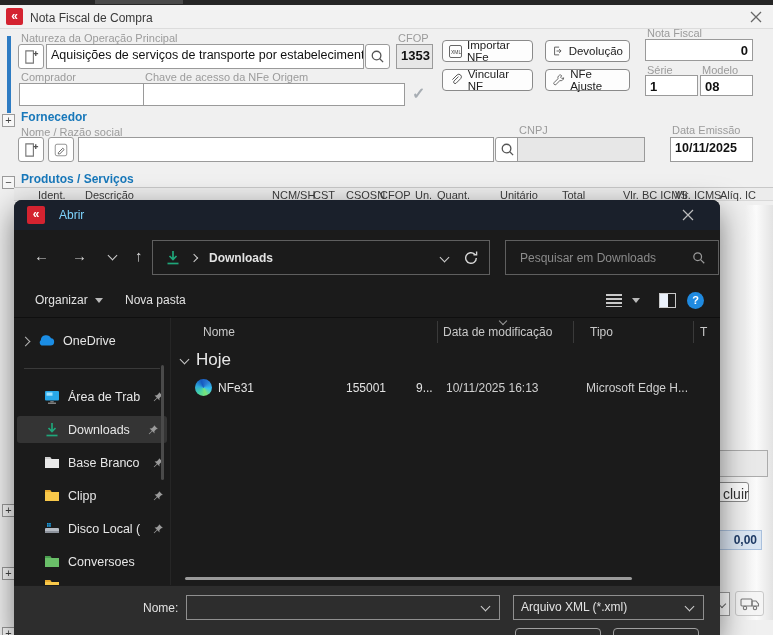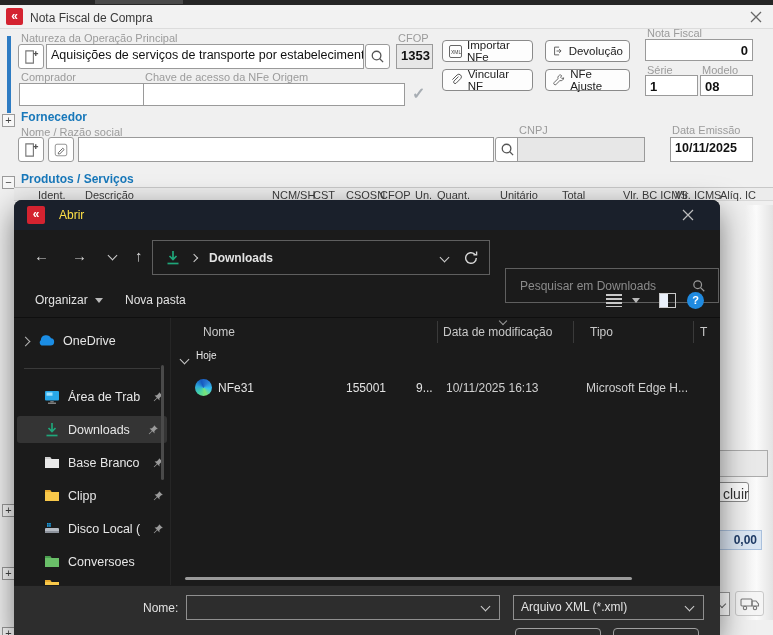--- a/index.html
+++ b/index.html
@@ -192,21 +192,21 @@
   </div>
 
   <div class="abs expbox" style="left:2px;top:504px;">+</div>
   <div class="abs expbox" style="left:2px;top:567px;">+</div>
   <div class="abs expbox" style="left:2px;top:627px;">+</div>
 
   <div class="abs dialog">
 
     <div class="abs dtitle">
       <div class="abs applogo" style="left:13px;top:6px;width:18px;height:18px;line-height:17px;">«</div>
-      <div class="abs dtxt" style="left:45px;top:8px;color:#fde047;">Abrir</div>
+      <div class="abs dtxt" style="left:45px;top:8px;color:#7dd3fc;">Abrir</div>
       <svg class="abs" style="left:668px;top:9px;" width="12" height="12" viewBox="0 0 12 12">
           <path d="M1 1l10 10M11 1L1 11" stroke="#bdbdbd" stroke-width="1.2"></path>
         </svg>
     </div>
 
     <div class="abs navarrow" style="left:20px;top:48px;">←</div>
     <div class="abs navarrow" style="left:58px;top:48px;">→</div>
     <span class="abs dchev" style="left:95px;top:52px;"></span>
     <div class="abs navarrow" style="left:121px;top:48px;">↑</div>
 
@@ -217,21 +217,21 @@
         </svg>
       <span class="dchev right" style="position:absolute;left:38px;top:14px;width:6px;height:6px;"></span>
       <span class="dtxt" style="position:absolute;left:56px;top:10px;font-weight:bold;">Downloads</span>
       <span class="dchev" style="position:absolute;left:288px;top:13px;"></span>
       <svg style="position:absolute;left:310px;top:9px;" width="16" height="16" viewBox="0 0 16 16">
           <path d="M13.3 8A5.3 5.3 0 1 1 11.6 4.1" fill="none" stroke="#d5d5d5" stroke-width="1.4"></path>
           <path d="M13.6 1.6v3.1h-3.1" fill="none" stroke="#d5d5d5" stroke-width="1.4"></path>
         </svg>
     </div>
 
-    <div class="abs dbar" style="left:491px;top:40px;width:214px;height:35px;margin-top:28px;">
+    <div class="abs dbar" style="left:491px;top:40px;width:214px;height:35px;">
       <span class="dmut" style="position:absolute;left:14px;top:10px;">Pesquisar em Downloads</span>
       <svg style="position:absolute;right:12px;top:10px;" width="14" height="14" viewBox="0 0 16 16">
           <circle cx="6.5" cy="6.5" r="4.4" fill="none" stroke="#9a9a9a" stroke-width="1.4"></circle>
           <path d="M9.8 9.8L14 14" stroke="#9a9a9a" stroke-width="1.4"></path>
         </svg>
     </div>
 
     <div class="abs" style="left:21px;top:93px;display:flex;align-items:center;gap:7px;">
       <span class="dtxt">Organizar</span>
       <span class="tri"></span>
@@ -336,21 +336,21 @@
     <span class="abs dmut" style="left:189px;top:125px;color:#c9c9c9;">Nome</span>
     <div class="abs colsep" style="left:423px;top:121px;height:22px;"></div>
     <span class="abs dchev" style="left:486px;top:118px;width:6px;height:6px;border-color:#9a9a9a;"></span>
     <span class="abs dmut" style="left:429px;top:125px;color:#c9c9c9;">Data de modificação</span>
     <div class="abs colsep" style="left:559px;top:121px;height:22px;"></div>
     <span class="abs dmut" style="left:576px;top:125px;color:#c9c9c9;">Tipo</span>
     <div class="abs colsep" style="left:679px;top:121px;height:22px;"></div>
     <span class="abs dmut" style="left:686px;top:125px;color:#c9c9c9;">T</span>
 
     <span class="abs dchev" style="left:167px;top:156px;border-color:#c9c9c9;"></span>
-    <span class="abs" style="left:182px;top:150px;font-size:10px;color:#e8e8e8;">Hoje</span>
+    <span class="abs" style="left:182px;top:150px;font-size:17px;color:#e8e8e8;">Hoje</span>
 
     <div class="abs" style="left:160px;top:176px;width:540px;height:26px;">
       <span class="edgeicon" style="position:absolute;left:21px;top:3px;width:17px;height:17px;"></span>
       <span class="dtxt" style="position:absolute;left:44px;top:5px;">NFe31</span>
       <span class="dtxt" style="position:absolute;left:172px;top:5px;">155001</span>
       <span class="dtxt" style="position:absolute;left:242px;top:5px;">9...</span>
       <span class="dtxt" style="position:absolute;left:272px;top:5px;color:#cfcfcf;">10/11/2025 16:13</span>
       <span class="dtxt" style="position:absolute;left:412px;top:5px;color:#cfcfcf;">Microsoft Edge H...</span>
     </div>
 

